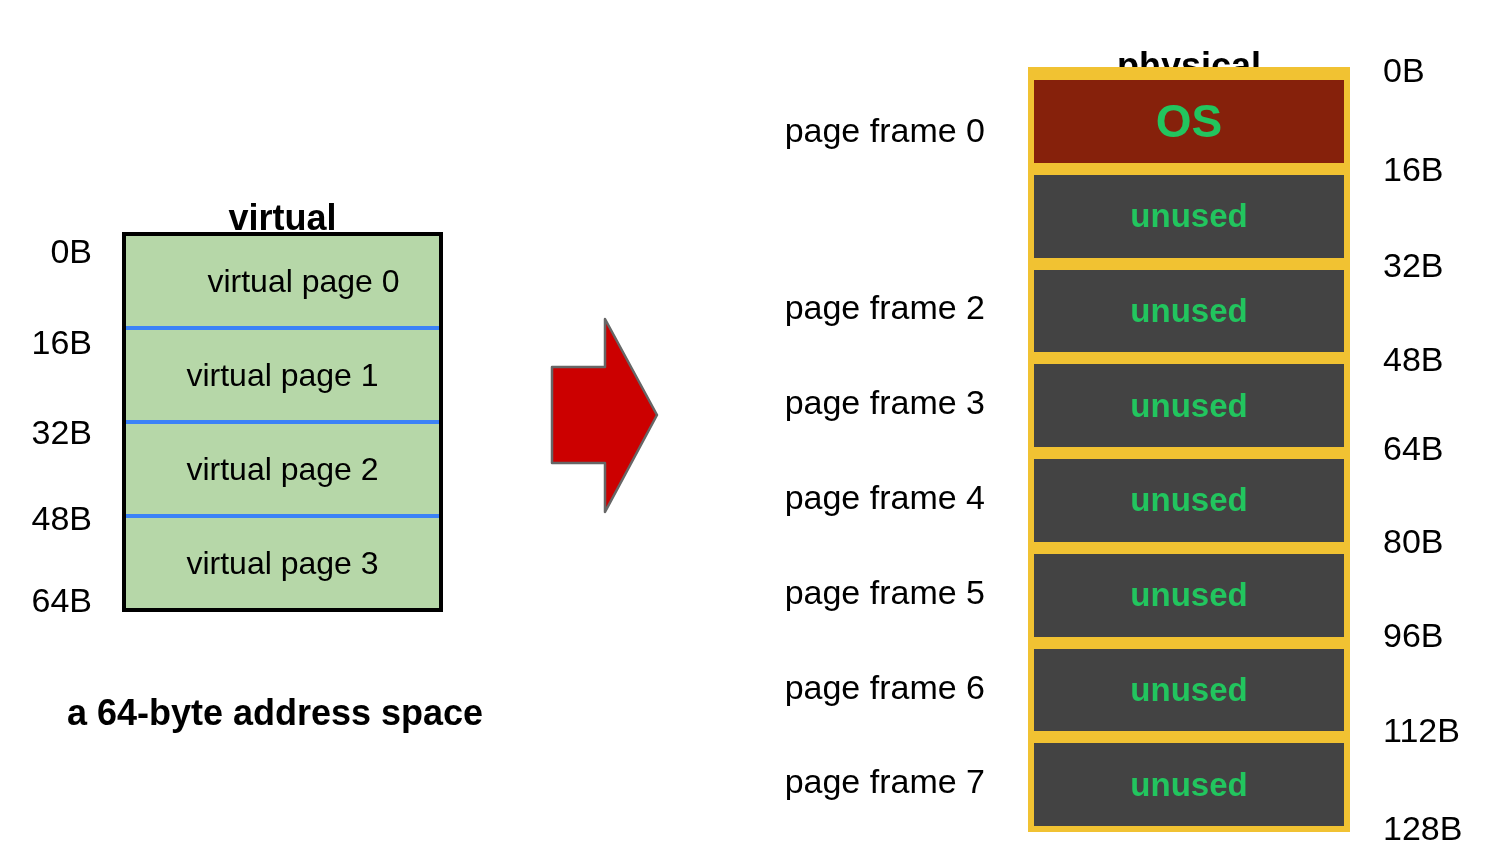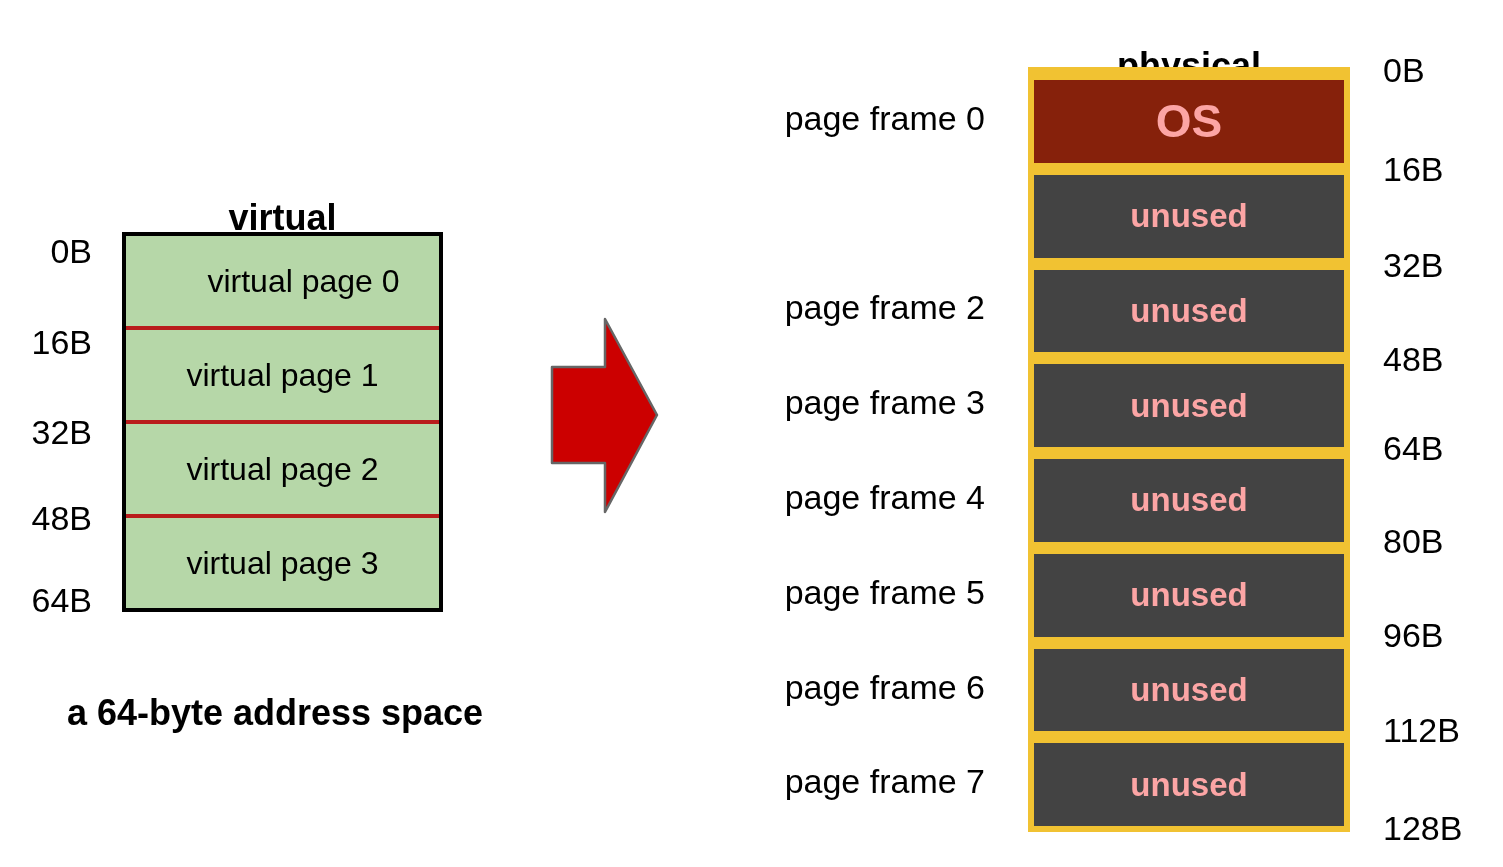--- a/index.html
+++ b/index.html
@@ -37,21 +37,21 @@
     background: var(--virtual_page_fill, #b6d7a8);
     display: flex;
     flex-direction: column;
   }
   .v-cell {
     flex: 1;
     display: flex;
     align-items: center;
     justify-content: center;
     font-size: 32px;
-    border-top: 4px solid #b91c1c;
+    border-top: 4px solid #3b82f6;
   }
   .v-cell:first-child { border-top: none; margin-left: 42px; }
 
   .v-addr {
     position: absolute;
     left: 0px; width: 92px;
     text-align: right;
     font-size: 34px;
     line-height: 1;
     transform: translateY(-50%);
@@ -78,21 +78,21 @@
     padding: 6px;
     display: flex;
     flex-direction: column;
     gap: 5px;
   }
   .p-block {
     flex: 1;
     display: flex;
     align-items: center;
     justify-content: center;
-    color: #fca5a5;
+    color: #22c55e;
     font-weight: bold;
     font-size: 33px;
     background: var(--unused_fill, #434343);
     margin-top: 7px;
   }
   .p-block.os {
     background: var(--os_fill, #86210b);
     font-size: 46px;
   }
 
@@ -142,21 +142,21 @@
   <div class="v-addr" style="top:600px">64B</div>
 
   <div class="caption">a 64-byte address space</div>
 
   <svg class="arrow-svg" width="120" height="210" viewBox="0 0 120 210">
     <polygon points="7,55 60,55 60,7 112,103 60,200 60,151 7,151" fill="var(--arrow_fill, #cc0000)" stroke="var(--arrow_stroke, #666666)" stroke-width="2.5" stroke-linejoin="round"></polygon>
   </svg>
 
   <div class="title p-title">physical</div>
 
-  <div class="frame-label" style="top:118px">page frame 0</div>
+  <div class="frame-label" style="top:130px">page frame 0</div>
   <div class="frame-label" style="top:307px">page frame 2</div>
   <div class="frame-label" style="top:402px">page frame 3</div>
   <div class="frame-label" style="top:497px">page frame 4</div>
   <div class="frame-label" style="top:592px">page frame 5</div>
   <div class="frame-label" style="top:687px">page frame 6</div>
   <div class="frame-label" style="top:781px">page frame 7</div>
 
   <div class="p-col">
     <div class="p-block os">OS</div>
     <div class="p-block">unused</div>

